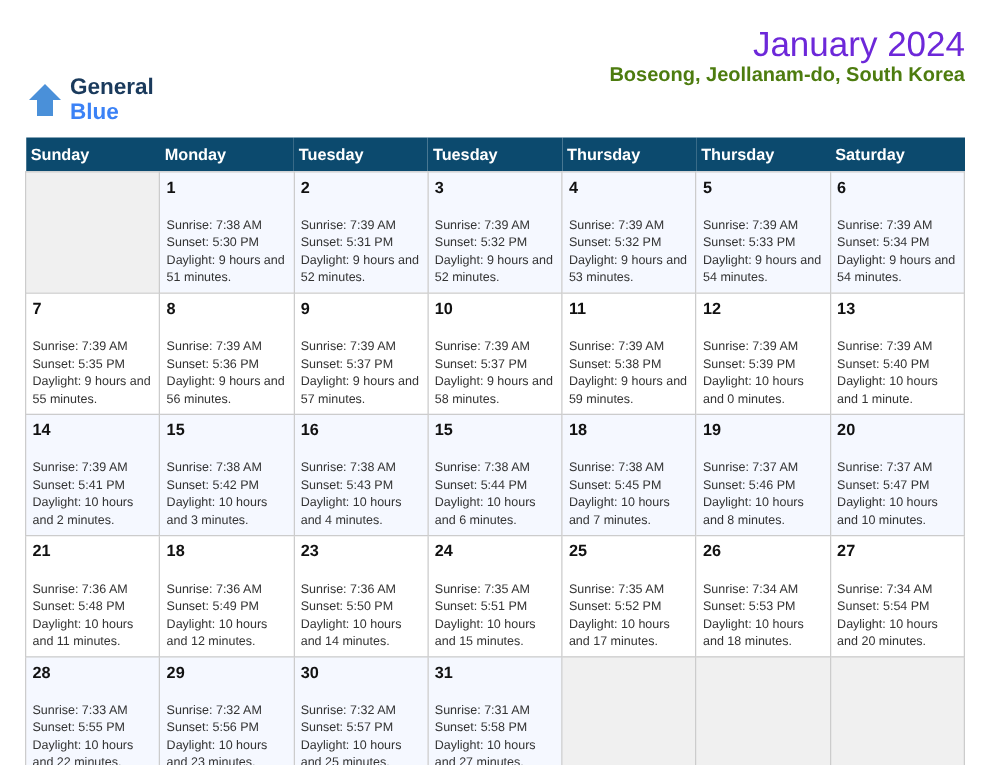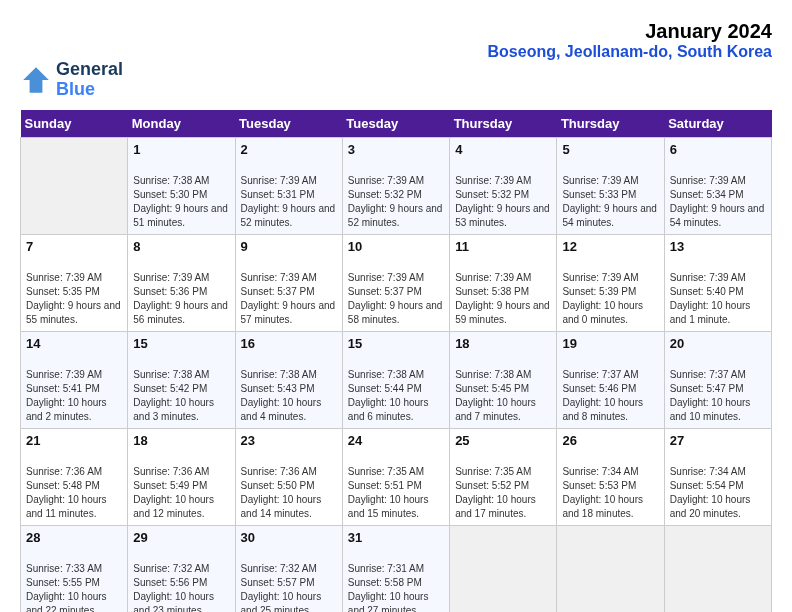--- a/index.html
+++ b/index.html
@@ -32,36 +32,36 @@
       color: #3b82f6;
     }
     .logo-icon {
       width: 32px;
       height: 32px;
     }
     .title-block {
       text-align: right;
     }
     .title-block h1 {
-      font-size: 20px;
-      font-weight: bold;
-      color: #000000;
+      font-size: 28px;
+      font-weight: normal;
+      color: #6d28d9;
     }
     .title-block h2 {
       font-size: 16px;
       font-weight: bold;
-      color: #1d4ed8;
+      color: #4d7c0f;
     }
     table {
       width: 100%;
       border-collapse: collapse;
       font-size: 11px;
     }
     thead tr th {
-      background-color: #4c1d95;
+      background-color: #0c4a6e;
       color: #fff;
       padding: 6px 4px;
       text-align: left;
       font-size: 13px;
       font-weight: bold;
     }
     tbody tr td {
       border: 1px solid #ccc;
       padding: 4px 5px;
       vertical-align: top;

